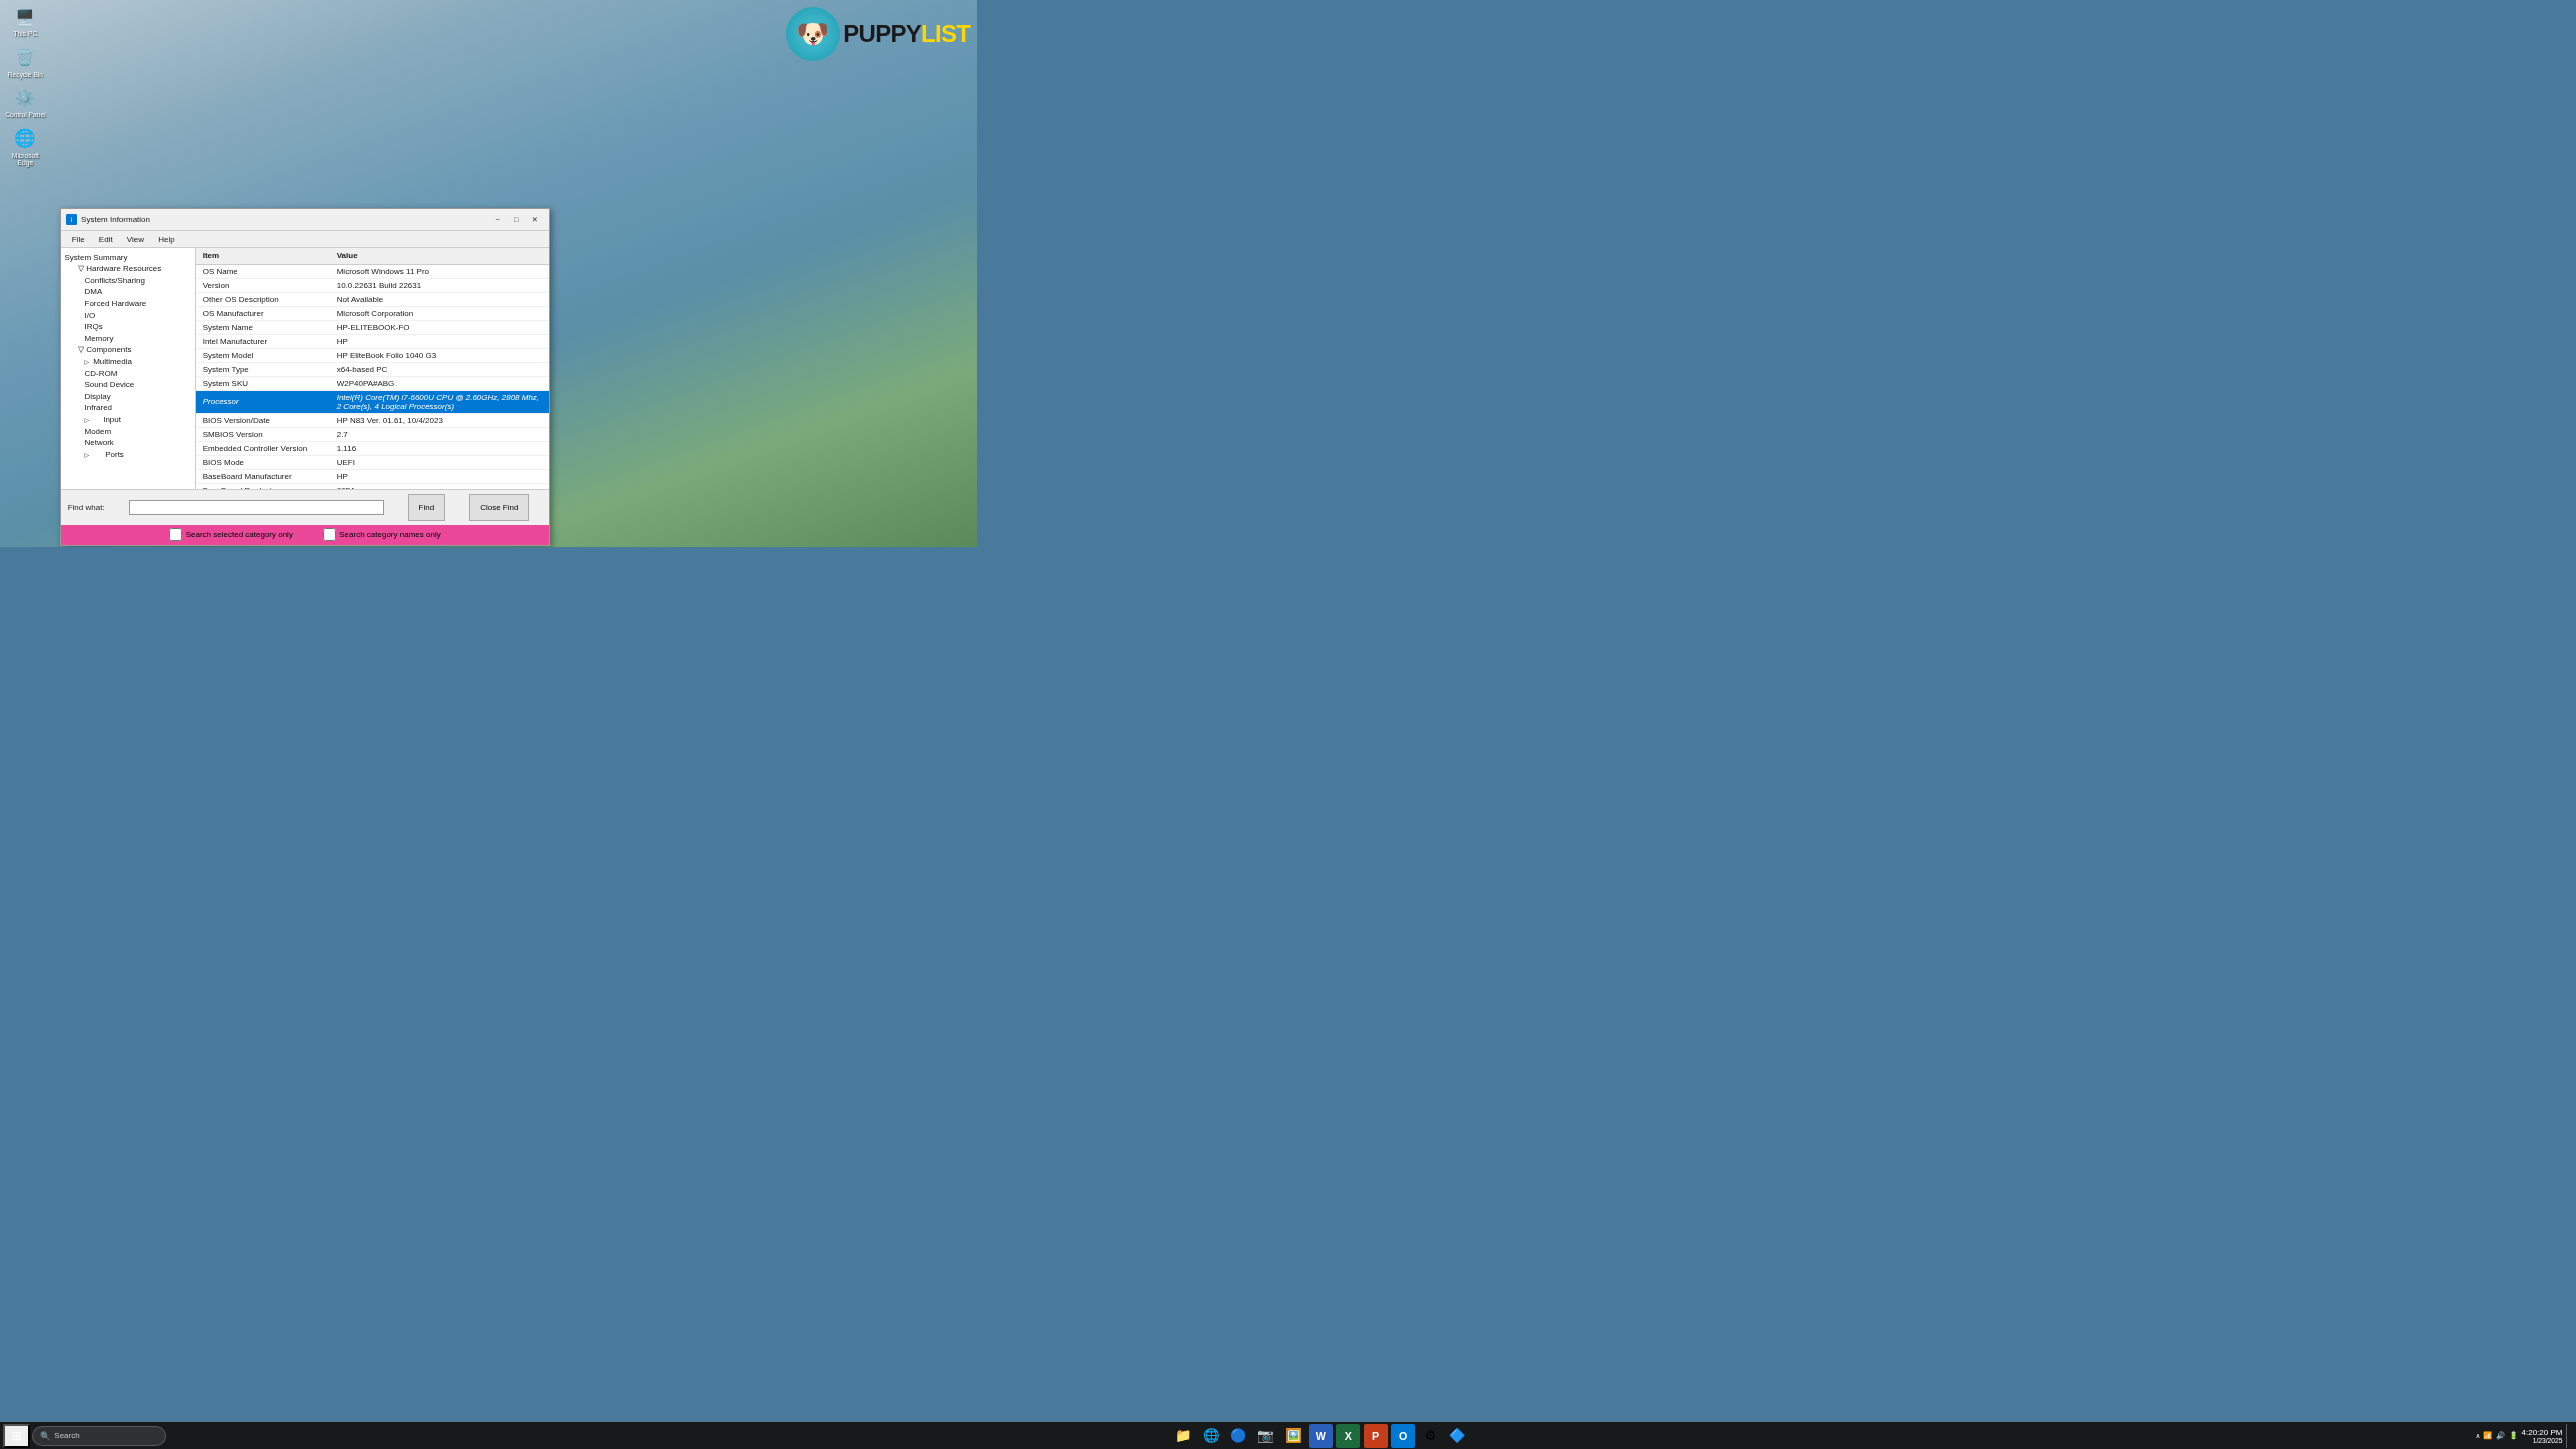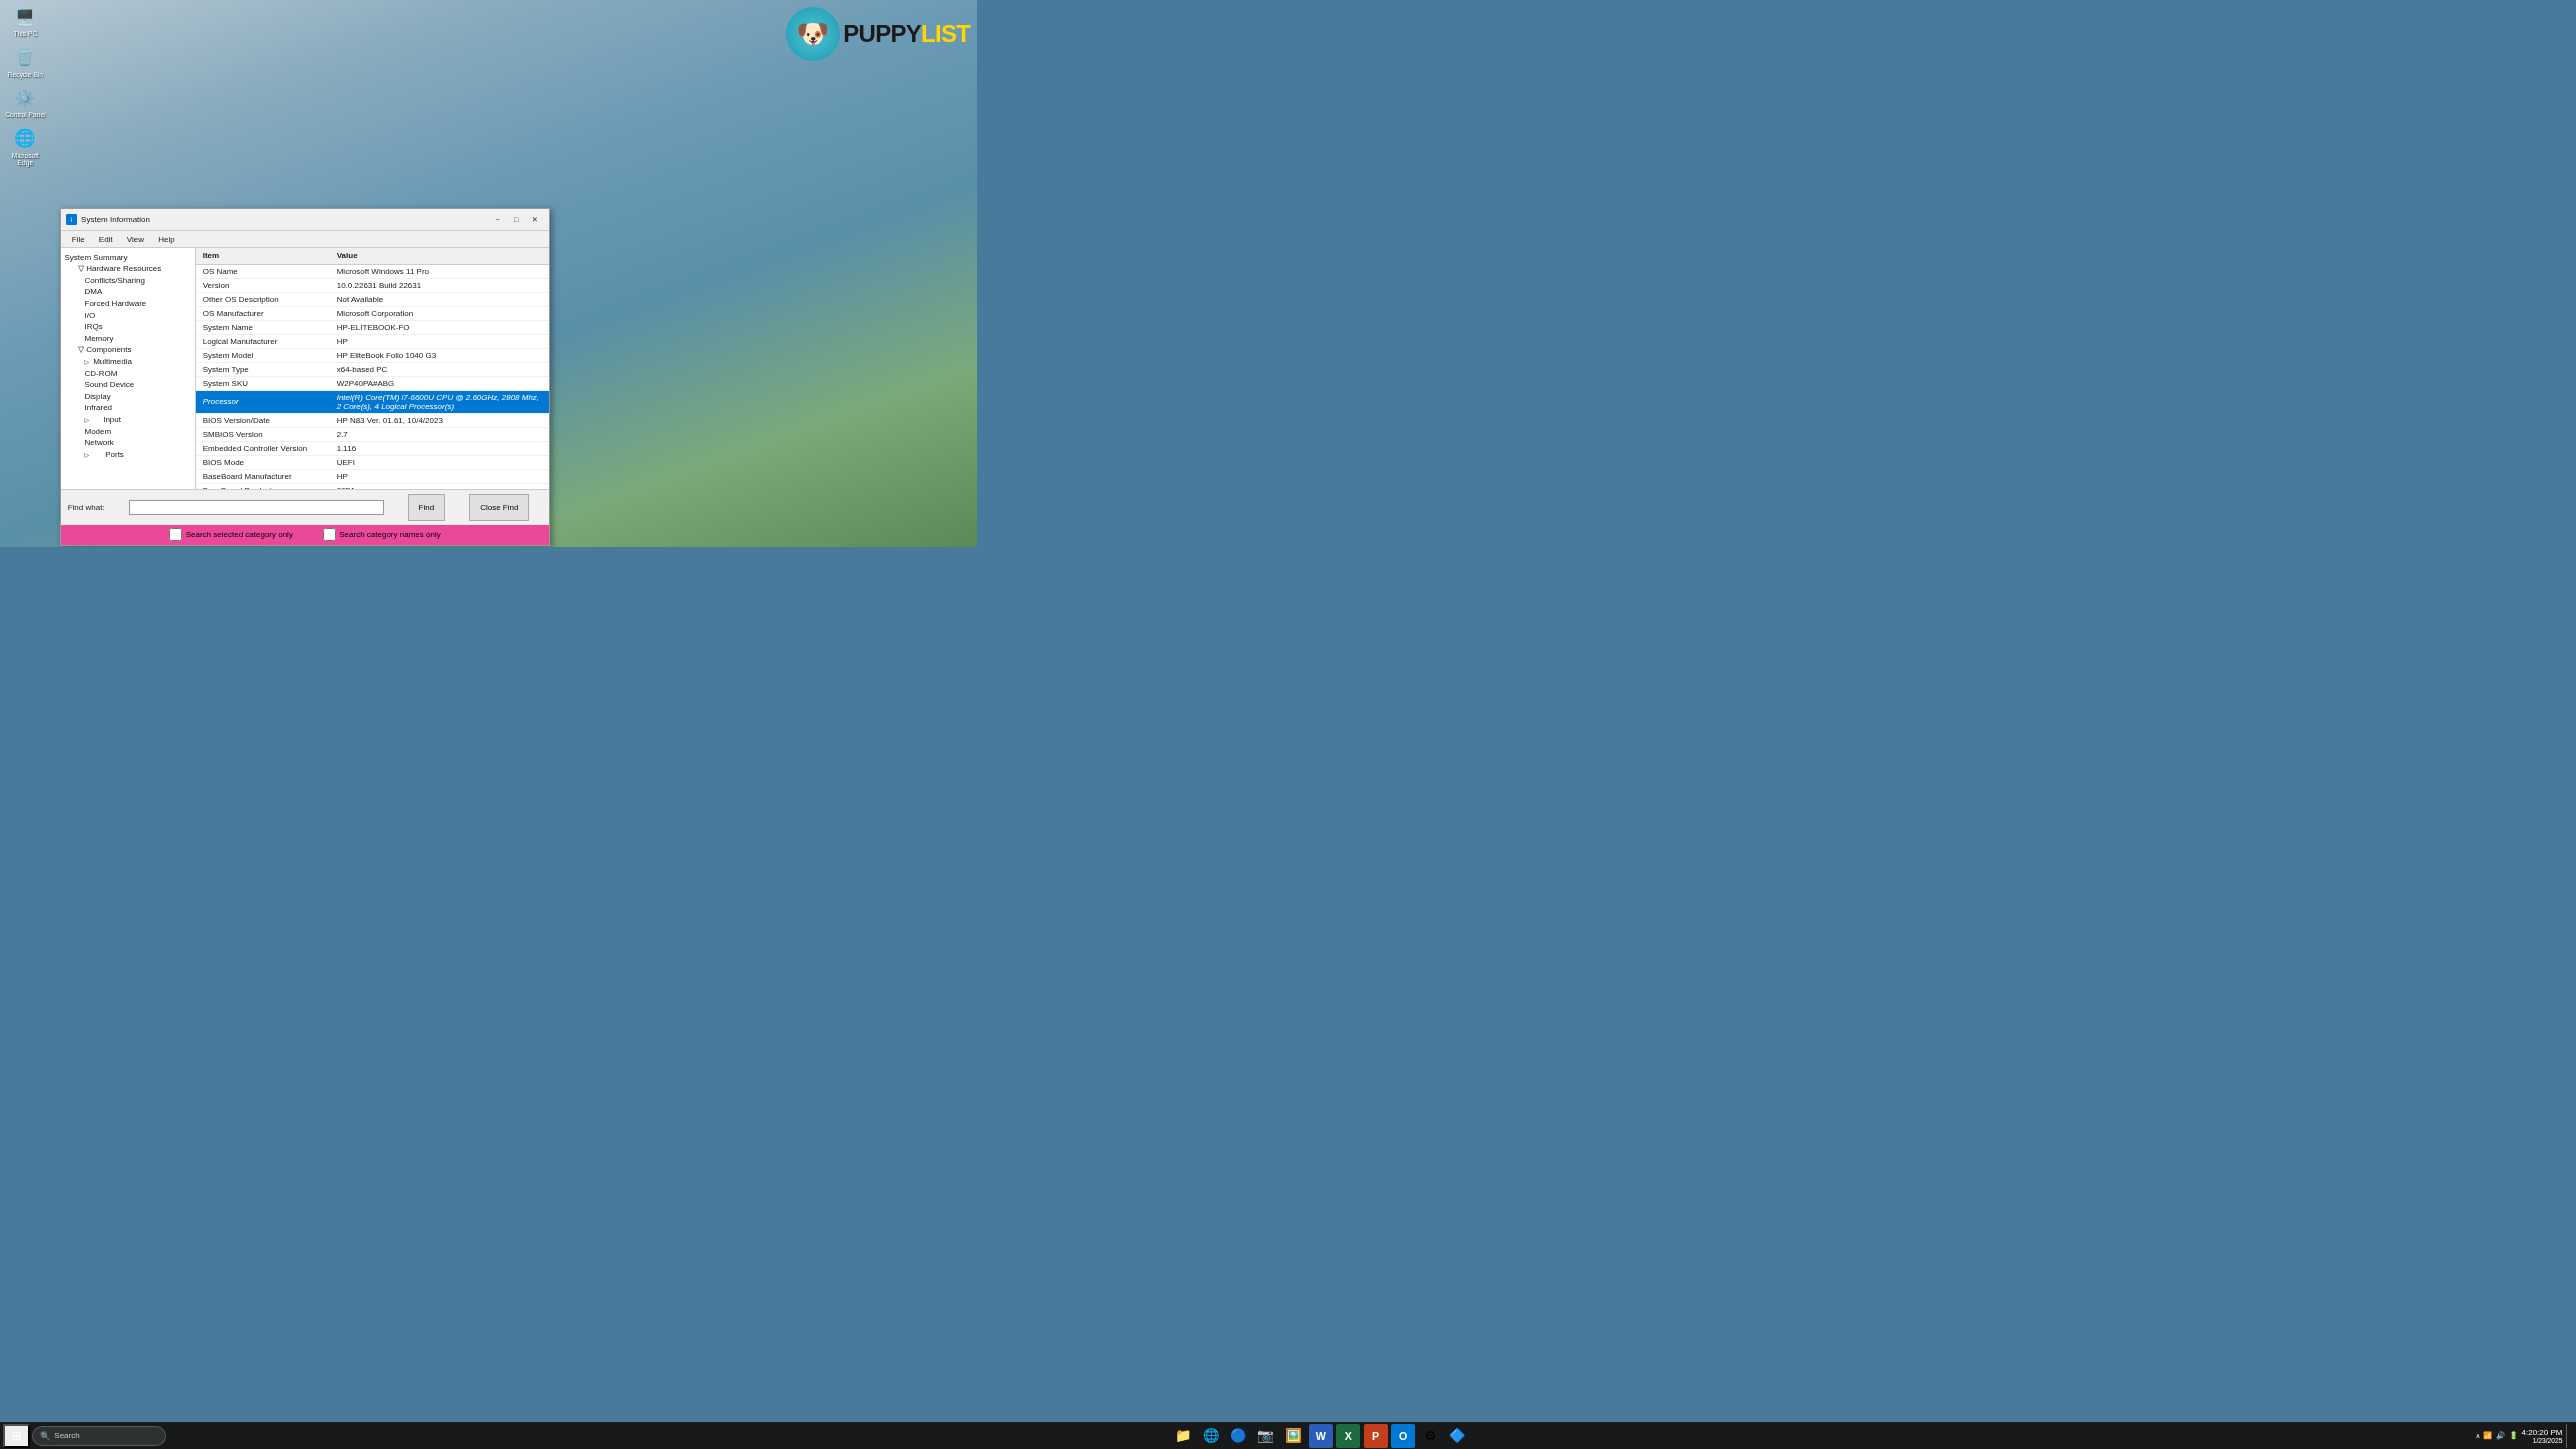--- a/index.html
+++ b/index.html
@@ -474,21 +474,21 @@
               </tr>
               <tr>
                 <td>OS Manufacturer</td>
                 <td>Microsoft Corporation</td>
               </tr>
               <tr>
                 <td>System Name</td>
                 <td>HP-ELITEBOOK-FO</td>
               </tr>
               <tr>
-                <td>Logical Manufacturer</td>
+                <td>Intel Manufacturer</td>
                 <td>HP</td>
               </tr>
               <tr>
                 <td>System Model</td>
                 <td>HP EliteBook Folio 1040 G3</td>
               </tr>
               <tr>
                 <td>System Type</td>
                 <td>x64-based PC</td>
               </tr>

